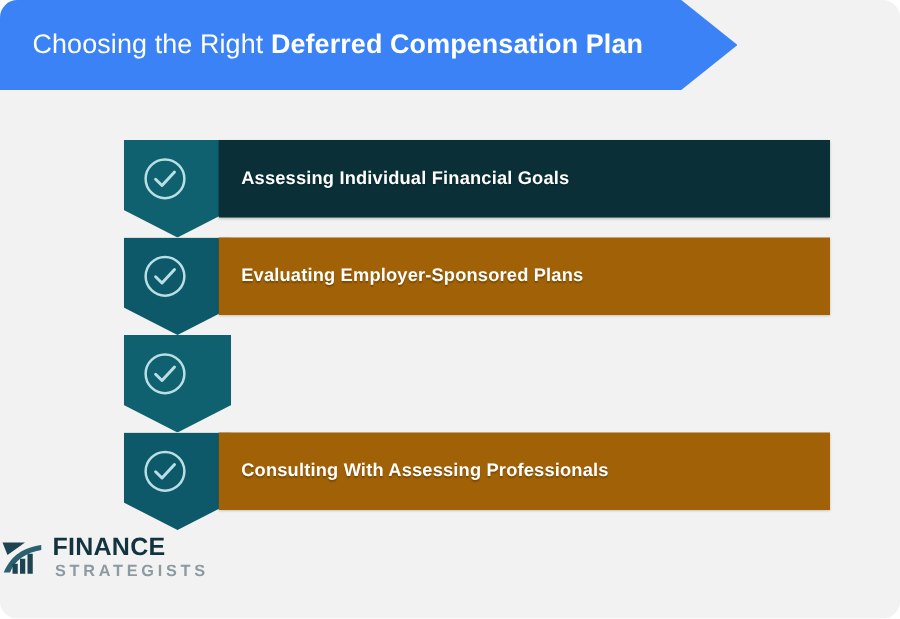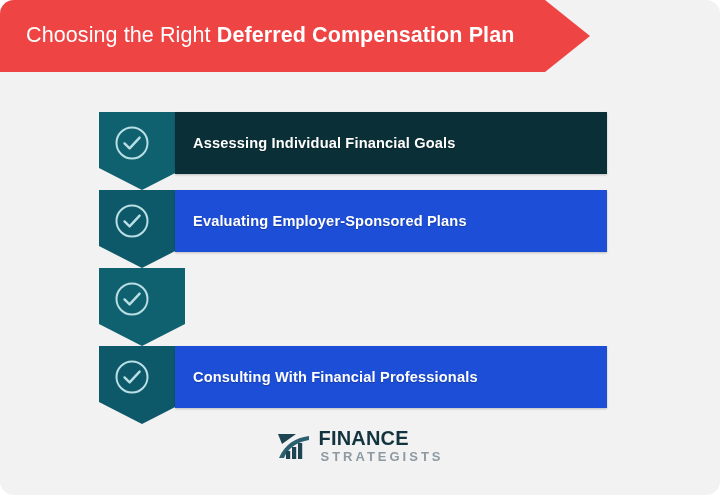--- a/index.html
+++ b/index.html
@@ -32,21 +32,21 @@
     border-radius: 14px;
   }
 
   
   .header-banner {
     position: absolute;
     left: 0;
     top: 0;
     width: 590px;
     height: 72px;
-    background: #ef4444;
+    background: #3b82f6;
     border-top-left-radius: 14px;
     
     clip-path: polygon(0 0, 545px 0, 590px 36px, 545px 72px, 0 72px);
     display: flex;
     align-items: center;
     box-sizing: border-box;
     padding-left: 26px;
   }
   .header-title {
     color: #ffffff;
@@ -71,30 +71,30 @@
   .row {
     position: relative;
     height: 78px;
   }
 
   
   .row-bar {
     position: absolute;
     left: 175px;
     top: 0;
-    width: 432px;
+    width: 489px;
     height: 62px;
     display: flex;
     align-items: center;
     box-sizing: border-box;
     padding-left: 18px;
     box-shadow: 0 1px 2px rgba(0,0,0,0.22);
   }
   .row-bar.dark  { background: #0a2f37; }
-  .row-bar.light { background: #1d4ed8; }
+  .row-bar.light { background: #a16207; }
 
   .row-label {
     color: #ffffff;
     font-size: 14.6px;
     font-weight: 700;
     letter-spacing: 0.15px;
     white-space: nowrap;
     text-shadow: 0 1px 1px rgba(0,0,0,0.25);
   }
 
@@ -120,21 +120,21 @@
   }
 
   
   .logo {
     position: absolute;
     left: 0;
     top: 428px;
     width: 720px;
     display: flex;
     align-items: center;
-    justify-content: center;
+    justify-content: flex-start;
     gap: 6px;
   }
   .logo-mark {
     width: 36px;
     height: 30px;
     flex: 0 0 auto;
   }
   .logo-words {
     display: flex;
     flex-direction: column;
@@ -204,21 +204,21 @@
     </div>
 
     <div class="row">
       <div class="row-badge deep">
         <svg class="badge-icon" viewBox="0 0 38 38">
           <circle cx="19" cy="19" r="15.5" fill="none" stroke="#b9dfe4" stroke-width="2"></circle>
           <path d="M11.5 19.4 L16.6 24.4 L26.6 13.6" fill="none" stroke="#b9dfe4" stroke-width="2.4" stroke-linecap="round" stroke-linejoin="round"></path>
         </svg>
       </div>
       <div class="row-bar light">
-        <span class="row-label">Consulting With Financial Professionals</span>
+        <span class="row-label">Consulting With Assessing Professionals</span>
       </div>
     </div>
 
   </div>
 
   <div class="logo">
     <svg class="logo-mark" viewBox="0 0 36 30">
       <path d="M2 3 H20 L6 13 Z" fill="#1d4450"></path>
       <path d="M3 27 C9 13 19 7 33 5 L33 9 C21 11 12 17 8 27 Z" fill="#2b6070"></path>
       <rect x="10" y="20" width="4.2" height="8" fill="#1d4450"></rect>

